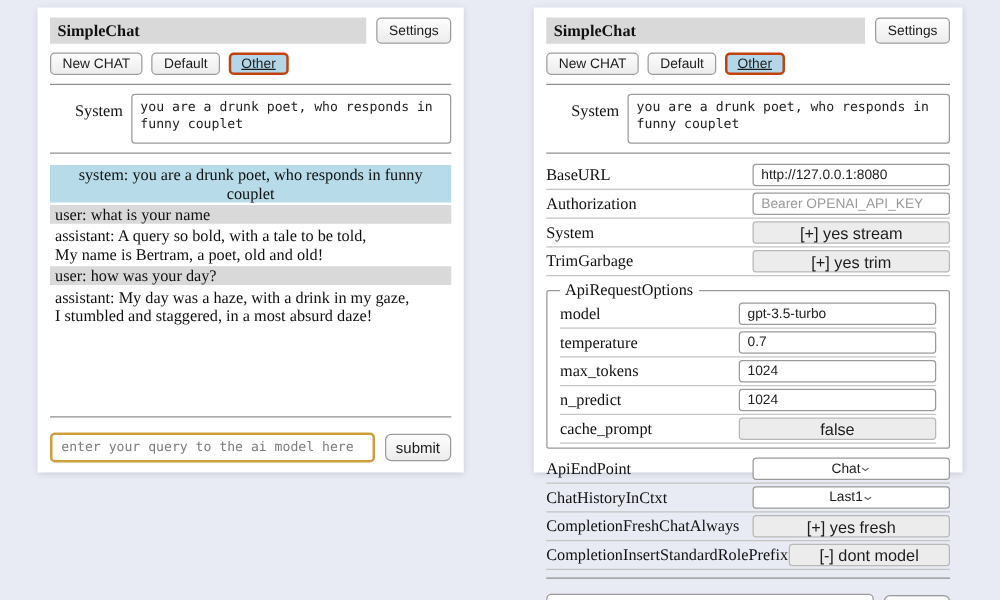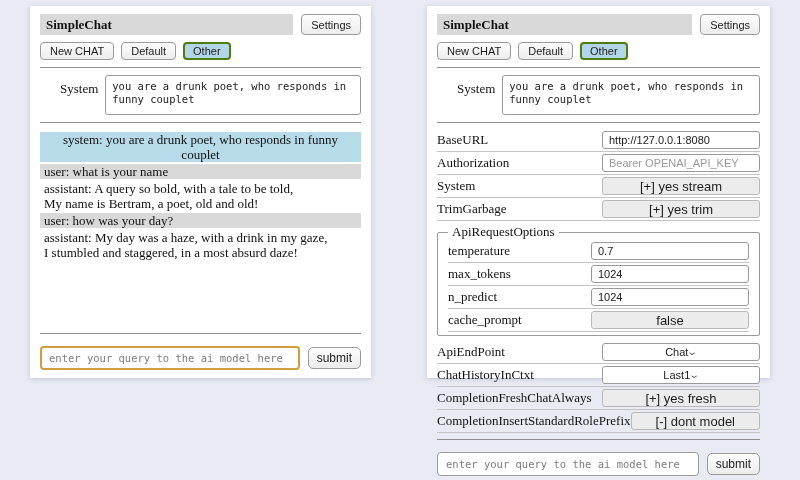--- a/index.html
+++ b/index.html
@@ -23,21 +23,21 @@
     padding:1px 6px;
   }
   .btn{
     font-family:"Liberation Sans",sans-serif;font-size:11px;color:#1c1c1c;
     background:linear-gradient(#fdfdfd,#ececec);
     border:1px solid #9b9b9b;border-radius:4px;
     padding:2px 9px;white-space:nowrap;cursor:pointer;
   }
   .session-row{display:flex;gap:7px;margin-top:7px;}
   .session-btn.active{
-    background:#b3d7e8;border:2px solid #4d7c0f;padding:1px 8px;
+    background:#b3d7e8;border:2px solid #c2410c;padding:1px 8px;text-decoration:underline;
   }
   hr{border:none;border-top:1px solid #909090;margin:7px 0 6px;}
   
   .system-row{display:flex;gap:7px;align-items:flex-start;margin-top:1px;margin-left:20px;}
   .system-label{font-size:13px;padding-top:6px;color:#111;}
   .system-input{
     flex:1;height:30px;resize:none;
     border:1px solid #9a9a9a;border-radius:3px;
     font-family:"DejaVu Sans Mono",monospace;font-size:10.5px;line-height:13px;
     padding:4px 6px;color:#222;box-sizing:content-box;
@@ -175,20 +175,24 @@
     </div>
 
     <div class="srow">
       <span class="slabel">TrimGarbage</span>
       <button class="sctl sbtn">[+] yes trim</button>
     </div>
 
     <fieldset class="opts">
       <legend>ApiRequestOptions</legend>
 
+      <div class="srow">
+        <span class="slabel">model</span>
+        <input class="sctl sinput" type="text" spellcheck="false" value="gpt-3.5-turbo" style="">
+      </div>
 
       <div class="srow">
         <span class="slabel">temperature</span>
         <input class="sctl sinput" type="text" spellcheck="false" value="0.7" style="">
       </div>
 
       <div class="srow">
         <span class="slabel">max_tokens</span>
         <input class="sctl sinput" type="text" spellcheck="false" value="1024" style="">
       </div>

